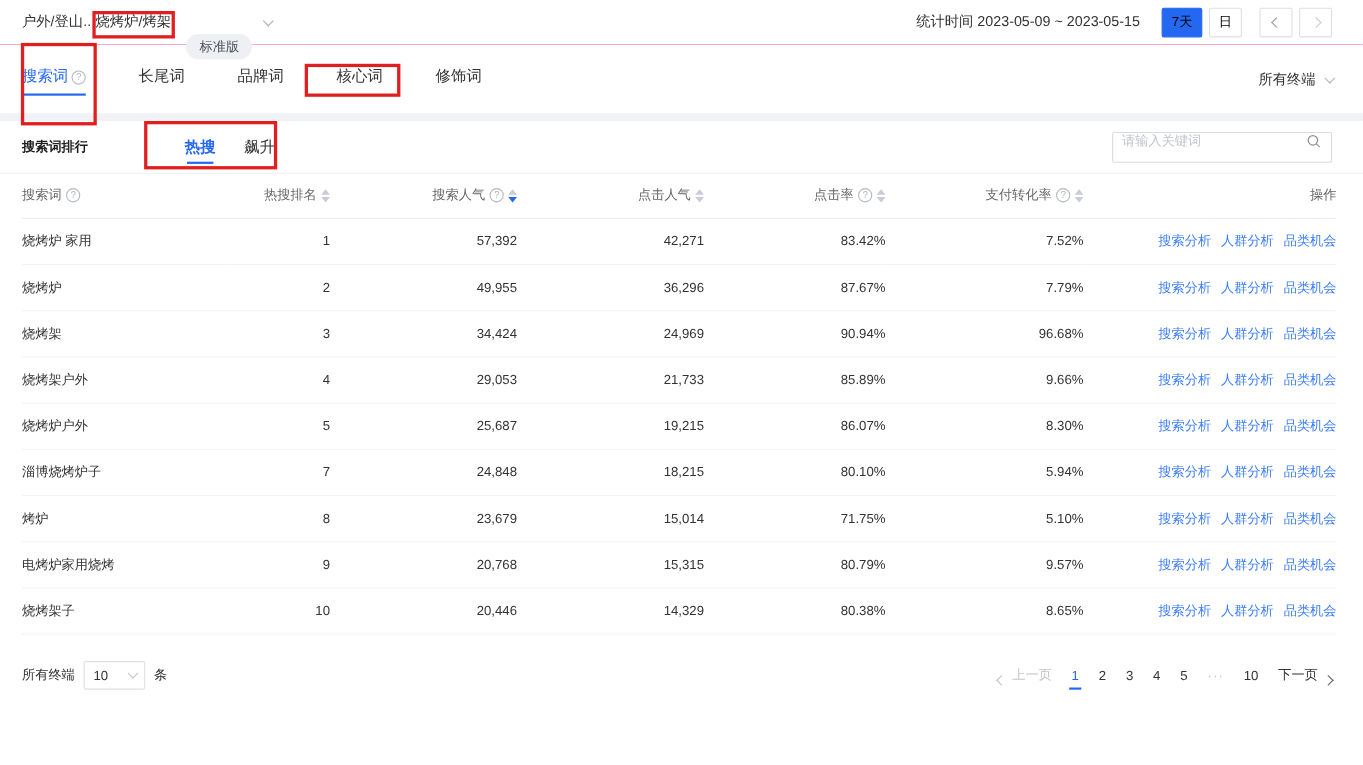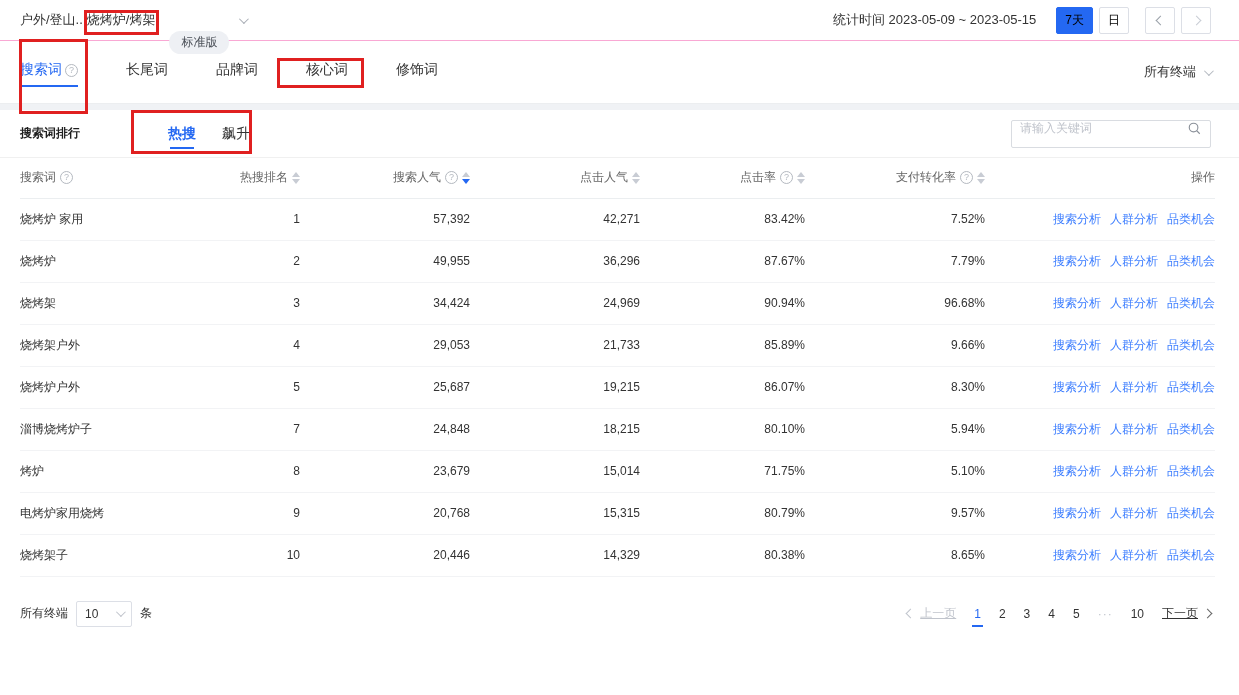--- a/index.html
+++ b/index.html
@@ -79,21 +79,21 @@
   .pagesize { display:flex; align-items:center; gap:8px; }
   .select { width:56px; height:26px; border:1px solid #dcdfe6; border-radius:2px;
     display:flex; align-items:center; justify-content:space-between; padding:0 8px; cursor:pointer; }
   .select .chev-down { margin-left:0; border-color:#c0c4cc; }
   .pagination { margin-left:auto; display:flex; align-items:center; gap:18px; }
   .pg-item { color:#333; cursor:pointer; position:relative; }
   .pg-item.current { color:var(--accent); }
   .pg-item.current::after { content:""; position:absolute; left:-2px; right:-2px; bottom:-6px;
     height:2px; background:var(--accent); }
   .pg-item.ellipsis { color:#c0c4cc; letter-spacing:1px; cursor:default; }
-  .pg-nav { display:flex; align-items:center; gap:6px; cursor:pointer; color:#333;text-decoration:underline; }
+  .pg-nav { display:flex; align-items:flex-end; gap:6px; cursor:pointer; color:#333; }
   .pg-nav.disabled { color:#c0c4cc; cursor:default; }
   .pg-ch { display:inline-block; width:7px; height:7px; }
   .pg-ch.l { border-left:1.5px solid #c0c4cc; border-bottom:1.5px solid #c0c4cc; transform:rotate(45deg); }
   .pg-ch.r { border-right:1.5px solid #666; border-top:1.5px solid #666; transform:rotate(45deg); }
 
   
   .anno { position:absolute; border:3px solid var(--anno); pointer-events:none; z-index:50; }
   #anno1 { left:84px;  top:10px;  width:75px;  height:25px; }
   #anno2 { left:19px;  top:39px;  width:69px;  height:75px; }
   #anno3 { left:277px; top:58px;  width:87px;  height:30px; }

